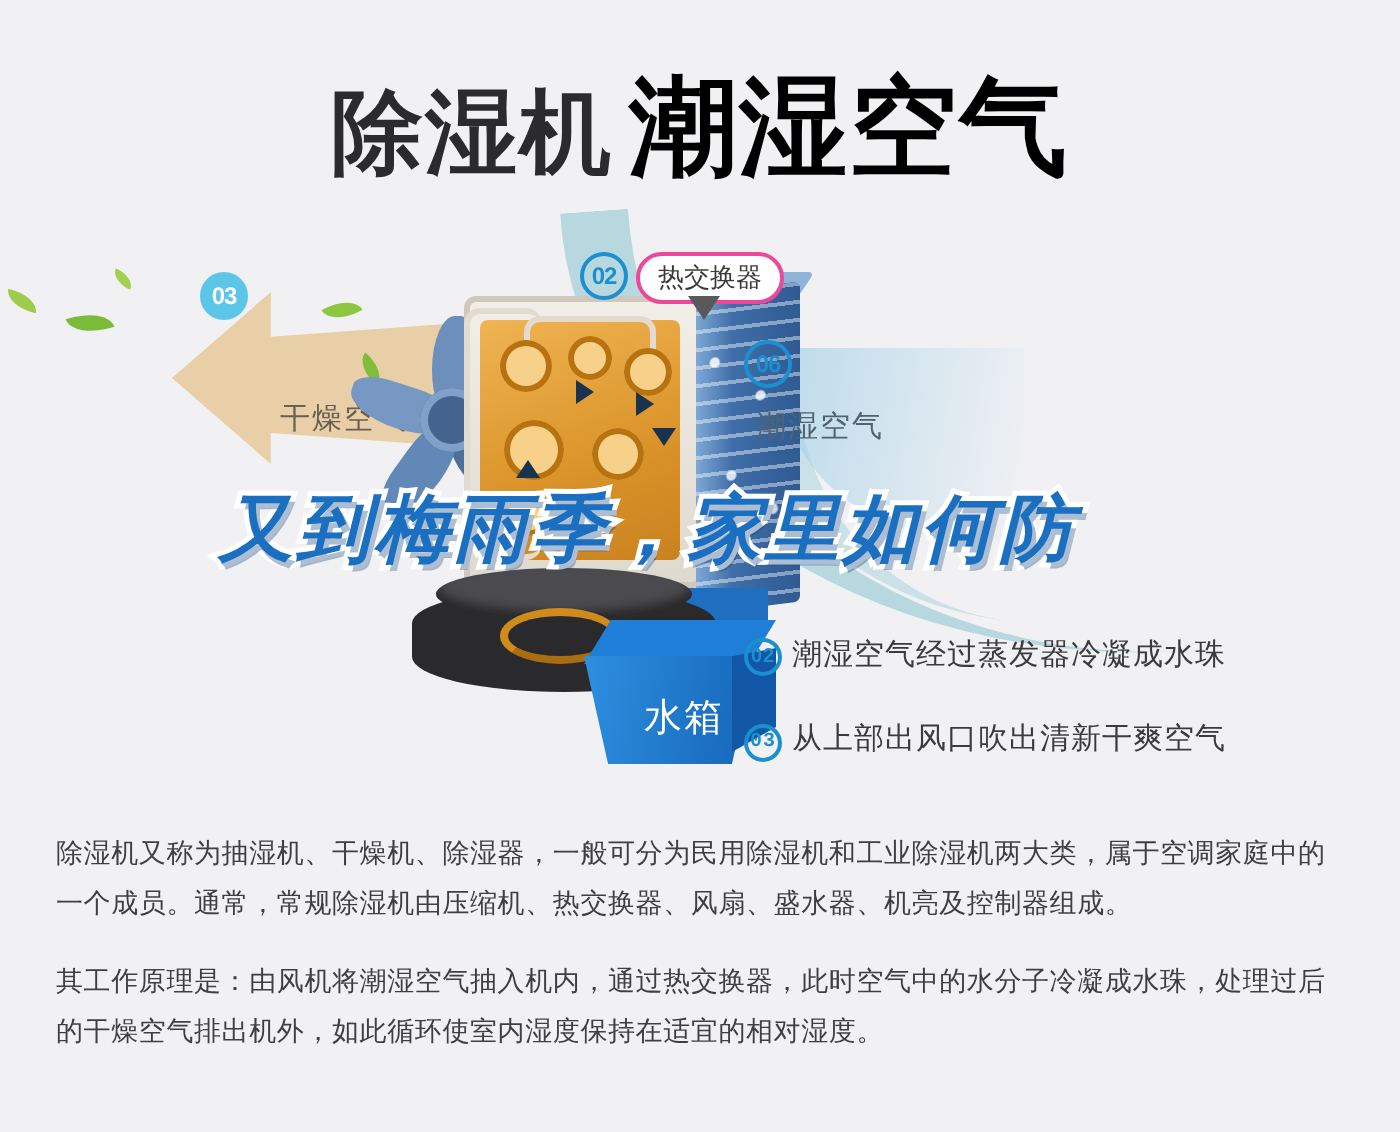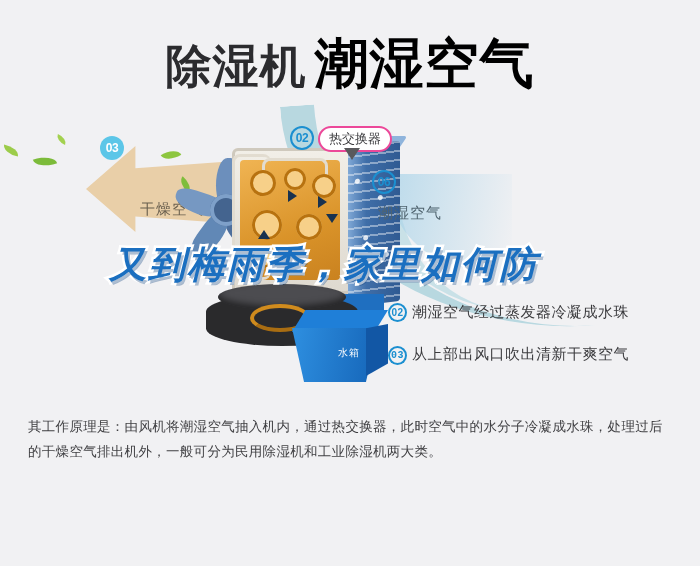--- a/index.html
+++ b/index.html
@@ -308,23 +308,23 @@
   }
   .tank-side {
     position: absolute;
     left: 74px; top: 14px;
     width: 22px; height: 52px;
     background: #1257a5;
     clip-path: polygon(0 8%, 100% 0, 100% 76%, 0 100%);
   }
   .tank-label {
     position: absolute;
-    left: 46px;
+    left: 30px;
     top: 36px;
-    font-size: 10px;
+    font-size: 19px;
     color: #ffffff;
     letter-spacing: 1px;
     text-align: right;
   }
 
   
   .wet-stream {
     position: absolute;
     left: 392px;
     top: 56px;
@@ -383,25 +383,26 @@
   }
   .lbl-humid {
     left: 378px;
     top: 86px;
     color: #50646f;
   }
 
   
   .caption {
     position: absolute;
-    left: 388px;
+    left: 372px;
     font-size: 15px;
     color: #3b3b3e;
     letter-spacing: .5px;
     white-space: nowrap;
+    margin-top: 15px;
   }
   .caption .cap-badge {
     display: inline-block;
     width: 19px;
     height: 19px;
     border-radius: 50%;
     box-shadow: inset 0 0 0 2px #1b8fd0;
     color: #1b8fd0;
     font-size: 10px;
     font-weight: bold;
@@ -529,16 +530,17 @@
   </div>
   <div class="caption cap2">
     <span class="cap-badge">03</span><span>从上部出风口吹出清新干爽空气</span>
   </div>
 
   <div class="overlay">
     <span>又到梅雨季，家里如何防</span>
   </div>
 
   <div class="body-copy">
-    <p>其工作原理是：由风机将潮湿空气抽入机内，通过热交换器，此时空气中的水分子冷凝成水珠，处理过后的干燥空气排出机外，一般可分为民用除湿机和工业除湿机两大类。</p>
+    <p>除湿机又称为抽湿机、干燥机、除湿器，一般可分为民用除湿机和工业除湿机两大类，属于空调家庭中的一个成员。通常，常规除湿机由压缩机、热交换器、风扇、盛水器、机亮及控制器组成。</p>
+    <p>其工作原理是：由风机将潮湿空气抽入机内，通过热交换器，此时空气中的水分子冷凝成水珠，处理过后的干燥空气排出机外，如此循环使室内湿度保持在适宜的相对湿度。</p>
   </div>
 
 </div>
 
 </body></html>

